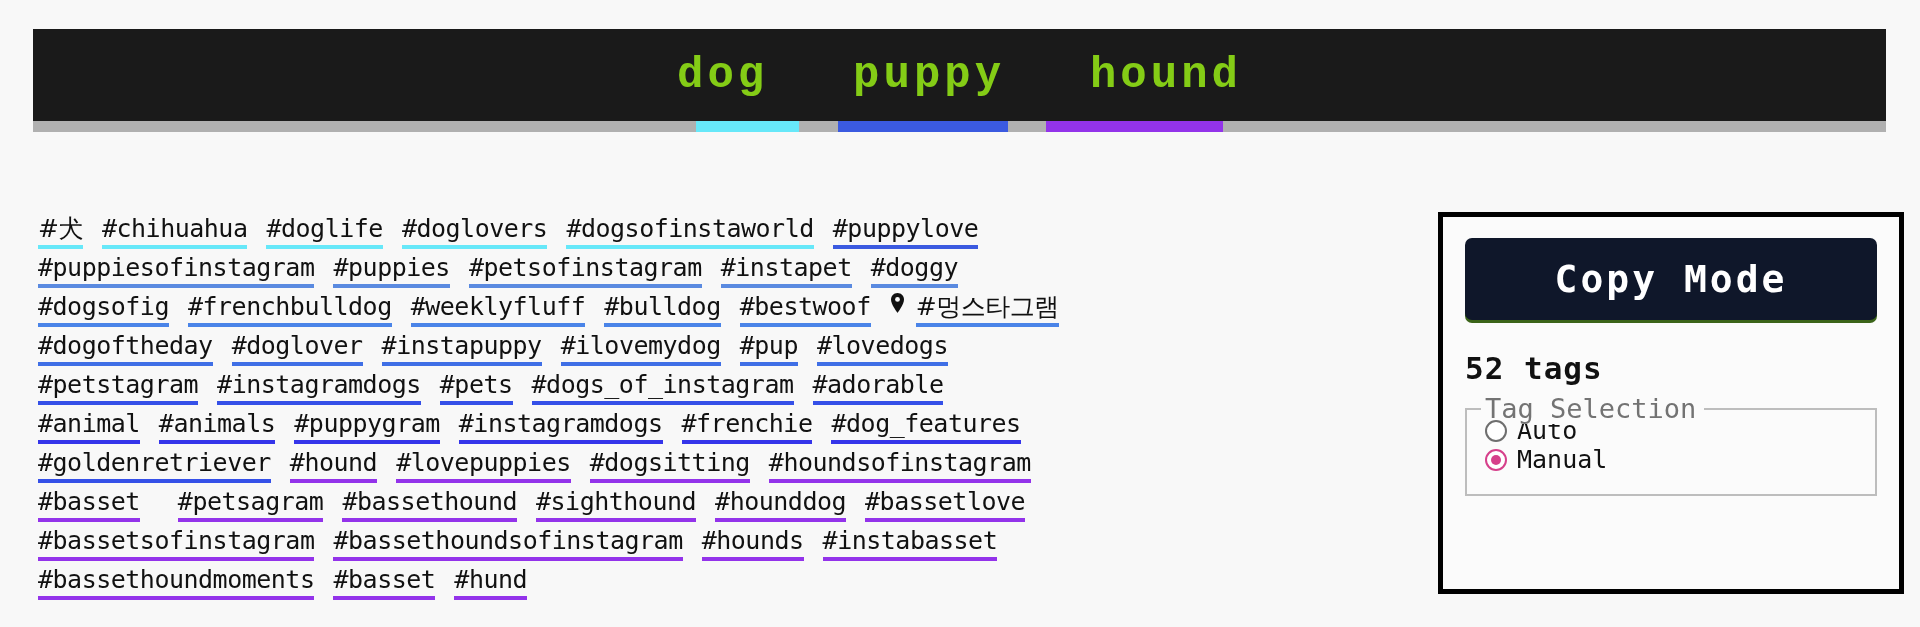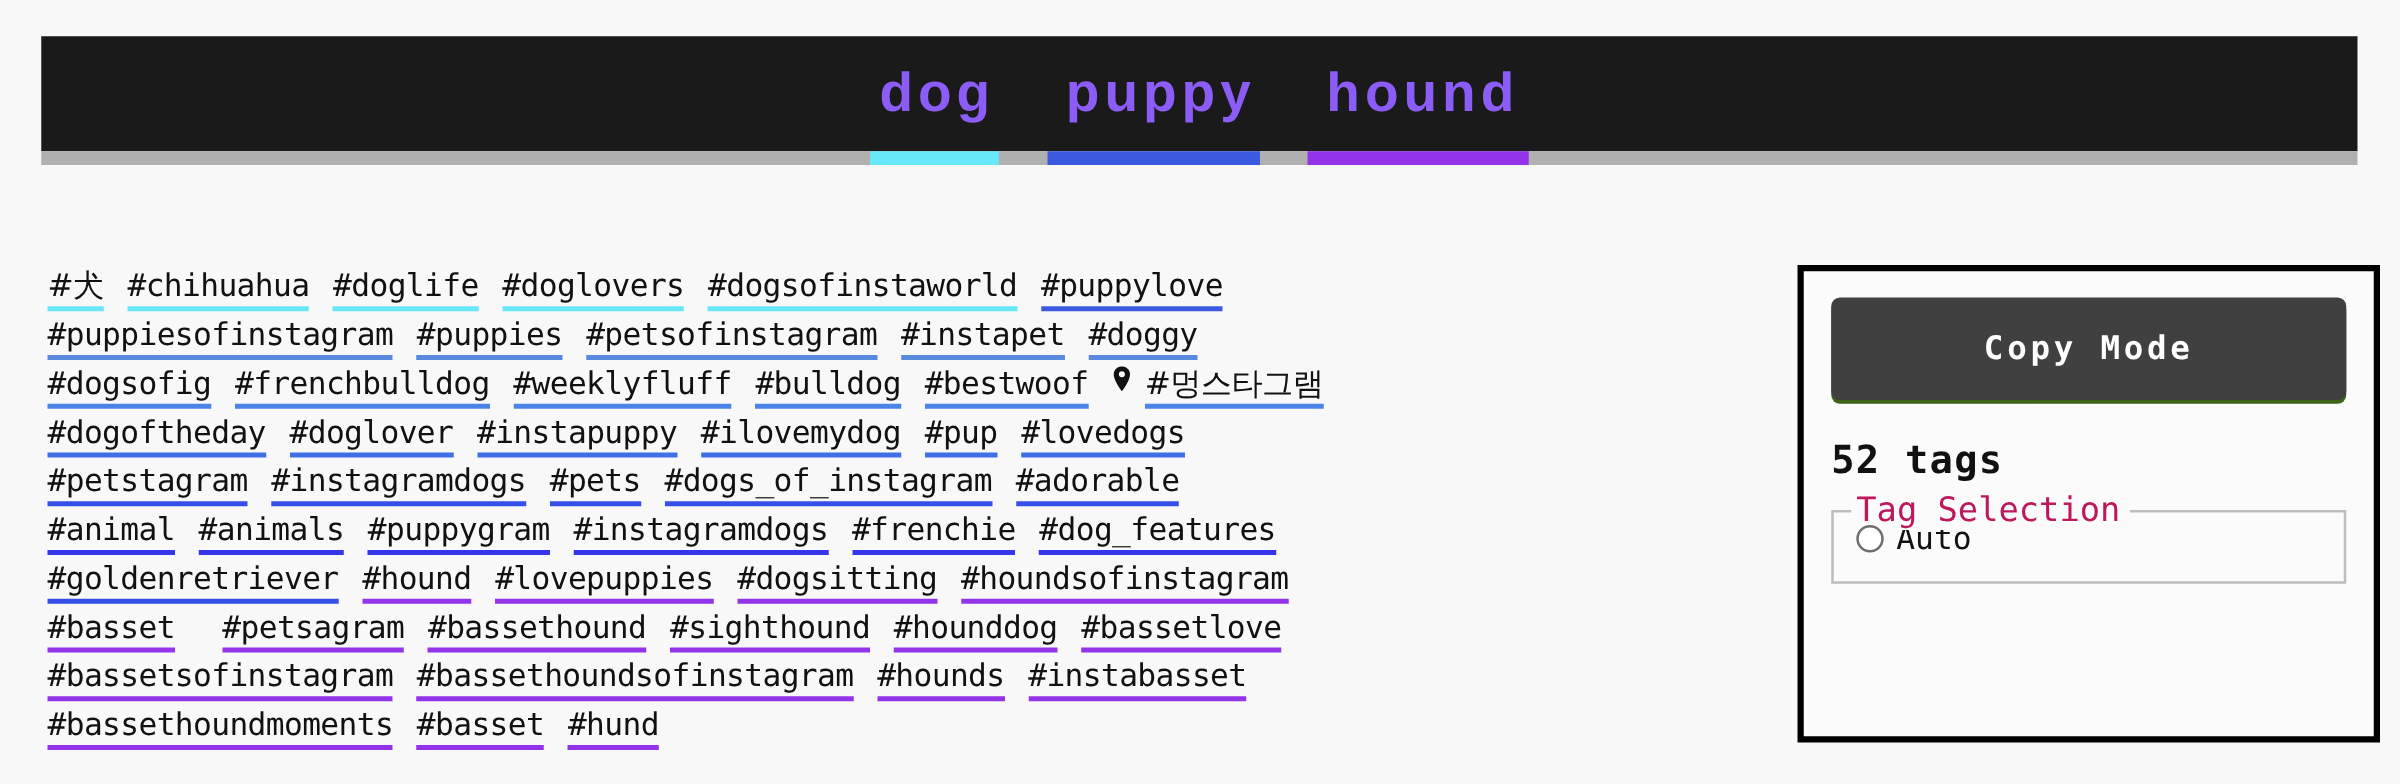--- a/index.html
+++ b/index.html
@@ -28,22 +28,22 @@
   }
   .header-bar {
     width: 100%;
     height: 92px;
     background: #1a1a1a;
     display: flex;
     align-items: center;
     justify-content: center;
   }
   .header-title {
-    color: #8b5cf6;
-    font-family: Liberation Sans, sans-serif;
+    color: #84cc16;
+    font-family: Liberation Mono, monospace;
     font-weight: 700;
     font-size: 44px;
     letter-spacing: 4px;
     white-space: pre;
     line-height: 1;
     display: flex;
     gap: 12px;
   }
   .header-word { white-space: pre; }
 
@@ -101,27 +101,27 @@
     width: 466px;
     height: 382px;
     background: #fbfbfb;
     border: 5px solid #000000;
     padding: 21px 22px;
   }
   .copy-btn {
     display: block;
     width: 100%;
     height: 82px;
-    background: #404040;
+    background: #0f172a;
     border: none;
     border-radius: 7px;
     box-shadow: 0 3px 0 #3b6419;
     color: #ffffff;
     font-family: "DejaVu Sans Mono", monospace;
-    font-size: 26px;
+    font-size: 38px;
     font-weight: 700;
     letter-spacing: 3px;
     cursor: pointer;
   }
   .tag-count {
     margin-top: 30px;
     font-family: "DejaVu Sans Mono", monospace;
     font-size: 31px;
     font-weight: 700;
     color: #111111;
@@ -134,21 +134,21 @@
     position: relative;
   }
   .fieldset-legend {
     position: absolute;
     top: -17px;
     left: 14px;
     background: #fbfbfb;
     padding: 0 8px 0 4px;
     font-family: "DejaVu Sans Mono", monospace;
     font-size: 27px;
-    color: #be185d;
+    color: #737373;
     letter-spacing: 0px;
   }
   .radio-row {
     display: flex;
     align-items: center;
     cursor: pointer;
   }
   .radio-mark {
     width: 22px; height: 22px;
     border-radius: 50%;
@@ -275,17 +275,21 @@
 
     <div class="tag-count">52 tags</div>
 
     <div class="fieldset">
       <div class="fieldset-legend">Tag Selection</div>
       <div id="radio-group">
           <div class="radio-row">
             <span class="radio-mark"></span>
             <span class="radio-label">Auto</span>
           </div>
+          <div class="radio-row">
+            <span class="radio-mark checked"></span>
+            <span class="radio-label">Manual</span>
+          </div>
         </div>
     </div>
   </div>
 
 </div>
 
 </body></html>

